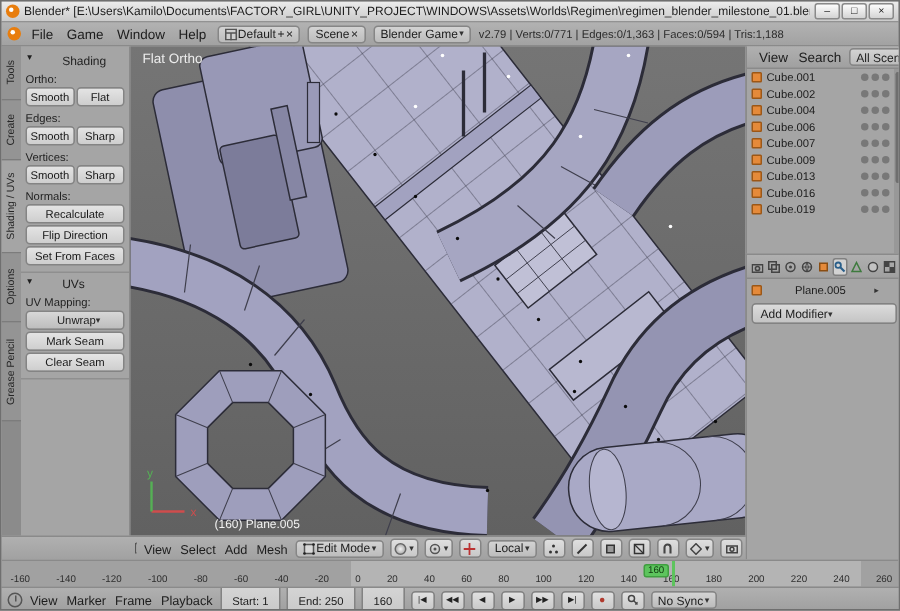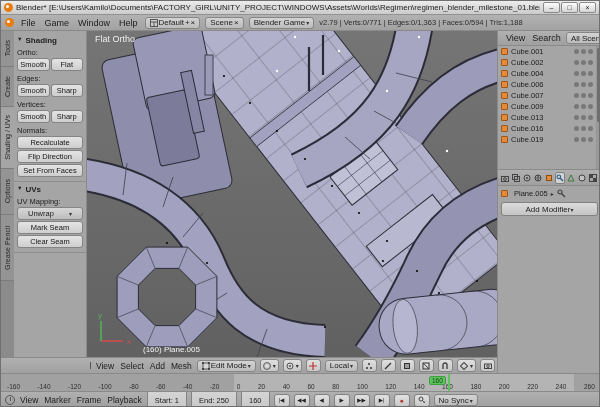--- a/index.html
+++ b/index.html
@@ -18,26 +18,26 @@
   .dd{background:linear-gradient(#d3d3d3,#bcbcbc);border:1px solid #868686;border-radius:3px;height:12px;display:inline-flex;align-items:center;gap:1px;padding:0 4px;font-size:8px;flex:0 0 auto}
   .chev{font-size:6px;color:#333}
   .stats{font-size:7.5px;color:#2c2c2c;overflow:hidden}
   
   .toolshelf{position:absolute;left:0;top:30px;width:86px;height:326px;background:#a5a5a5;border-right:1px solid #8a8a8a}
   .vtabs{position:absolute;left:0;top:0;width:13px;height:100%;background:#8b8b8b;display:flex;flex-direction:column}
   .vtab{display:flex;align-items:center;justify-content:center;border-bottom:1px solid #7c7c7c;background:#949494}
   .vtab.active{background:#a5a5a5;border-right:none}
   .vtab span{writing-mode:vertical-rl;transform:rotate(180deg);font-size:7px;white-space:nowrap;color:#262626}
   .shelf{position:absolute;left:13px;top:0;right:0;bottom:0;padding:2px 3px;overflow:hidden}
-  .phdr{display:flex;align-items:flex-start;gap:3px;font-size:8px;color:#1f1f1f;margin:3px 0 2px;font-weight:bold}
+  .phdr{display:flex;align-items:flex-start;gap:19px;font-size:8px;color:#1f1f1f;margin:3px 0 2px;font-weight:normal}
   .tri{font-size:5.5px}
   .lbl{font-size:7.5px;margin:3px 0 1px;color:#222}
   .btnrow{display:flex;gap:1px;margin-bottom:1px}
   .btn{flex:1;background:linear-gradient(#e4e4e4,#cecece);border:1px solid #848484;border-radius:3px;height:13px;line-height:11px;text-align:center;font-size:7.5px;color:#161616}
-  .ddw{background:linear-gradient(#d7d7d7,#bdbdbd);border:1px solid #848484;border-radius:3px;height:13px;display:flex;align-items:center;justify-content:space-between;padding:0 10px;font-size:7.5px;margin-bottom:1px}
+  .ddw{background:linear-gradient(#d7d7d7,#bdbdbd);border:1px solid #848484;border-radius:3px;height:13px;display:flex;align-items:center;justify-content:space-between;padding:0 20px;font-size:7.5px;margin-bottom:1px}
   .psep{height:1px;background:#8f8f8f;margin:4px -3px 2px}
   
   .viewport{position:absolute;left:86px;top:30px;width:410px;height:326px;background:linear-gradient(#757575,#616161);overflow:hidden}
   .viewport svg.mesh{position:absolute;left:0;top:0}
   .vp-label{position:absolute;left:8px;top:3px;color:#ededed;font-size:9px}
   .vp-status{position:absolute;left:56px;bottom:3px;color:#f2f2f2;font-size:8px}
   
   .outliner{position:absolute;left:496px;top:30px;width:104px;height:138px;background:#a5a5a5;border-left:1px solid #8a8a8a}
   .ohdr{height:15px;background:linear-gradient(#b0b0b0,#a0a0a0);border-bottom:1px solid #8a8a8a;display:flex;align-items:center;gap:3px;padding:0 3px;font-size:7.5px;white-space:nowrap}
   .olist{position:absolute;left:0;top:15px;right:5px;bottom:0;overflow:hidden}
@@ -46,22 +46,22 @@
   .olabel{white-space:nowrap;overflow:hidden}
   .oicons{margin-left:auto;display:flex;gap:2px}
   .oic{width:5px;height:5px;border-radius:50%;background:#787878;display:inline-block}
   .oscroll{position:absolute;right:0;top:15px;width:5px;bottom:0;background:#989898}
   .oscroll i{position:absolute;left:1px;right:1px;top:2px;height:60%;background:#6e6e6e;border-radius:2px;display:block}
   
   .props{position:absolute;left:496px;top:168px;width:104px;height:204px;background:#a5a5a5;border-left:1px solid #8a8a8a;border-top:1px solid #8a8a8a}
   .pthdr{height:16px;background:linear-gradient(#b0b0b0,#a0a0a0);border-bottom:1px solid #8a8a8a;display:flex;align-items:center;gap:1px;padding:0 2px}
   .ptab{width:10px;height:12px;display:flex;align-items:center;justify-content:center;border-radius:2px}
   .ptab.active{background:#d2d2d2;border:1px solid #808080}
-  .crumb{display:flex;align-items:center;gap:3px;padding:3px 3px 2px;font-size:7.5px}
-  .addmod{margin:2px 3px;height:14px;background:linear-gradient(#dcdcdc,#c4c4c4);border:1px solid #828282;border-radius:3px;display:flex;align-items:center;justify-content:center;padding:0 5px;font-size:8px}
+  .crumb{display:flex;align-items:center;gap:19px;padding:3px 3px 2px;font-size:7.5px}
+  .addmod{margin:2px 3px;height:14px;background:linear-gradient(#dcdcdc,#c4c4c4);border:1px solid #828282;border-radius:3px;display:flex;align-items:center;justify-content:flex-start;padding:0 5px;font-size:8px}
   
   .v3dhdr{position:absolute;left:0;top:356px;width:496px;height:16px;background:linear-gradient(#b0b0b0,#a1a1a1);border-top:1px solid #8a8a8a;display:flex;align-items:center;gap:4px;padding:0 2px 0 88px;white-space:nowrap;overflow:hidden}
   .hmenu{font-size:8.5px;padding:0 1px}
   .icbtn{height:13px;min-width:15px;border:1px solid #858585;border-radius:3px;background:linear-gradient(#dfdfdf,#c8c8c8);display:inline-flex;align-items:center;justify-content:center;gap:2px;padding:0 2px;flex:0 0 auto}
   .sphere{width:8px;height:8px;border-radius:50%;background:radial-gradient(circle at 3px 3px,#f2f2f2,#9a9a9a);border:1px solid #666;display:inline-block}
   
   .truler{position:absolute;left:0;top:372px;width:600px;height:18px;background:#b4b4b4;border-top:1px solid #8a8a8a;overflow:hidden}
   .rband{position:absolute;top:0;bottom:0;background:rgba(0,0,0,0.10)}
   .ticks{position:absolute;left:6px;right:6px;bottom:1px;display:flex;justify-content:space-between;font-size:6.5px;color:#2d2d2d}
   .playhead{position:absolute;left:447px;top:0;width:2px;height:100%;background:#5dc45d}

